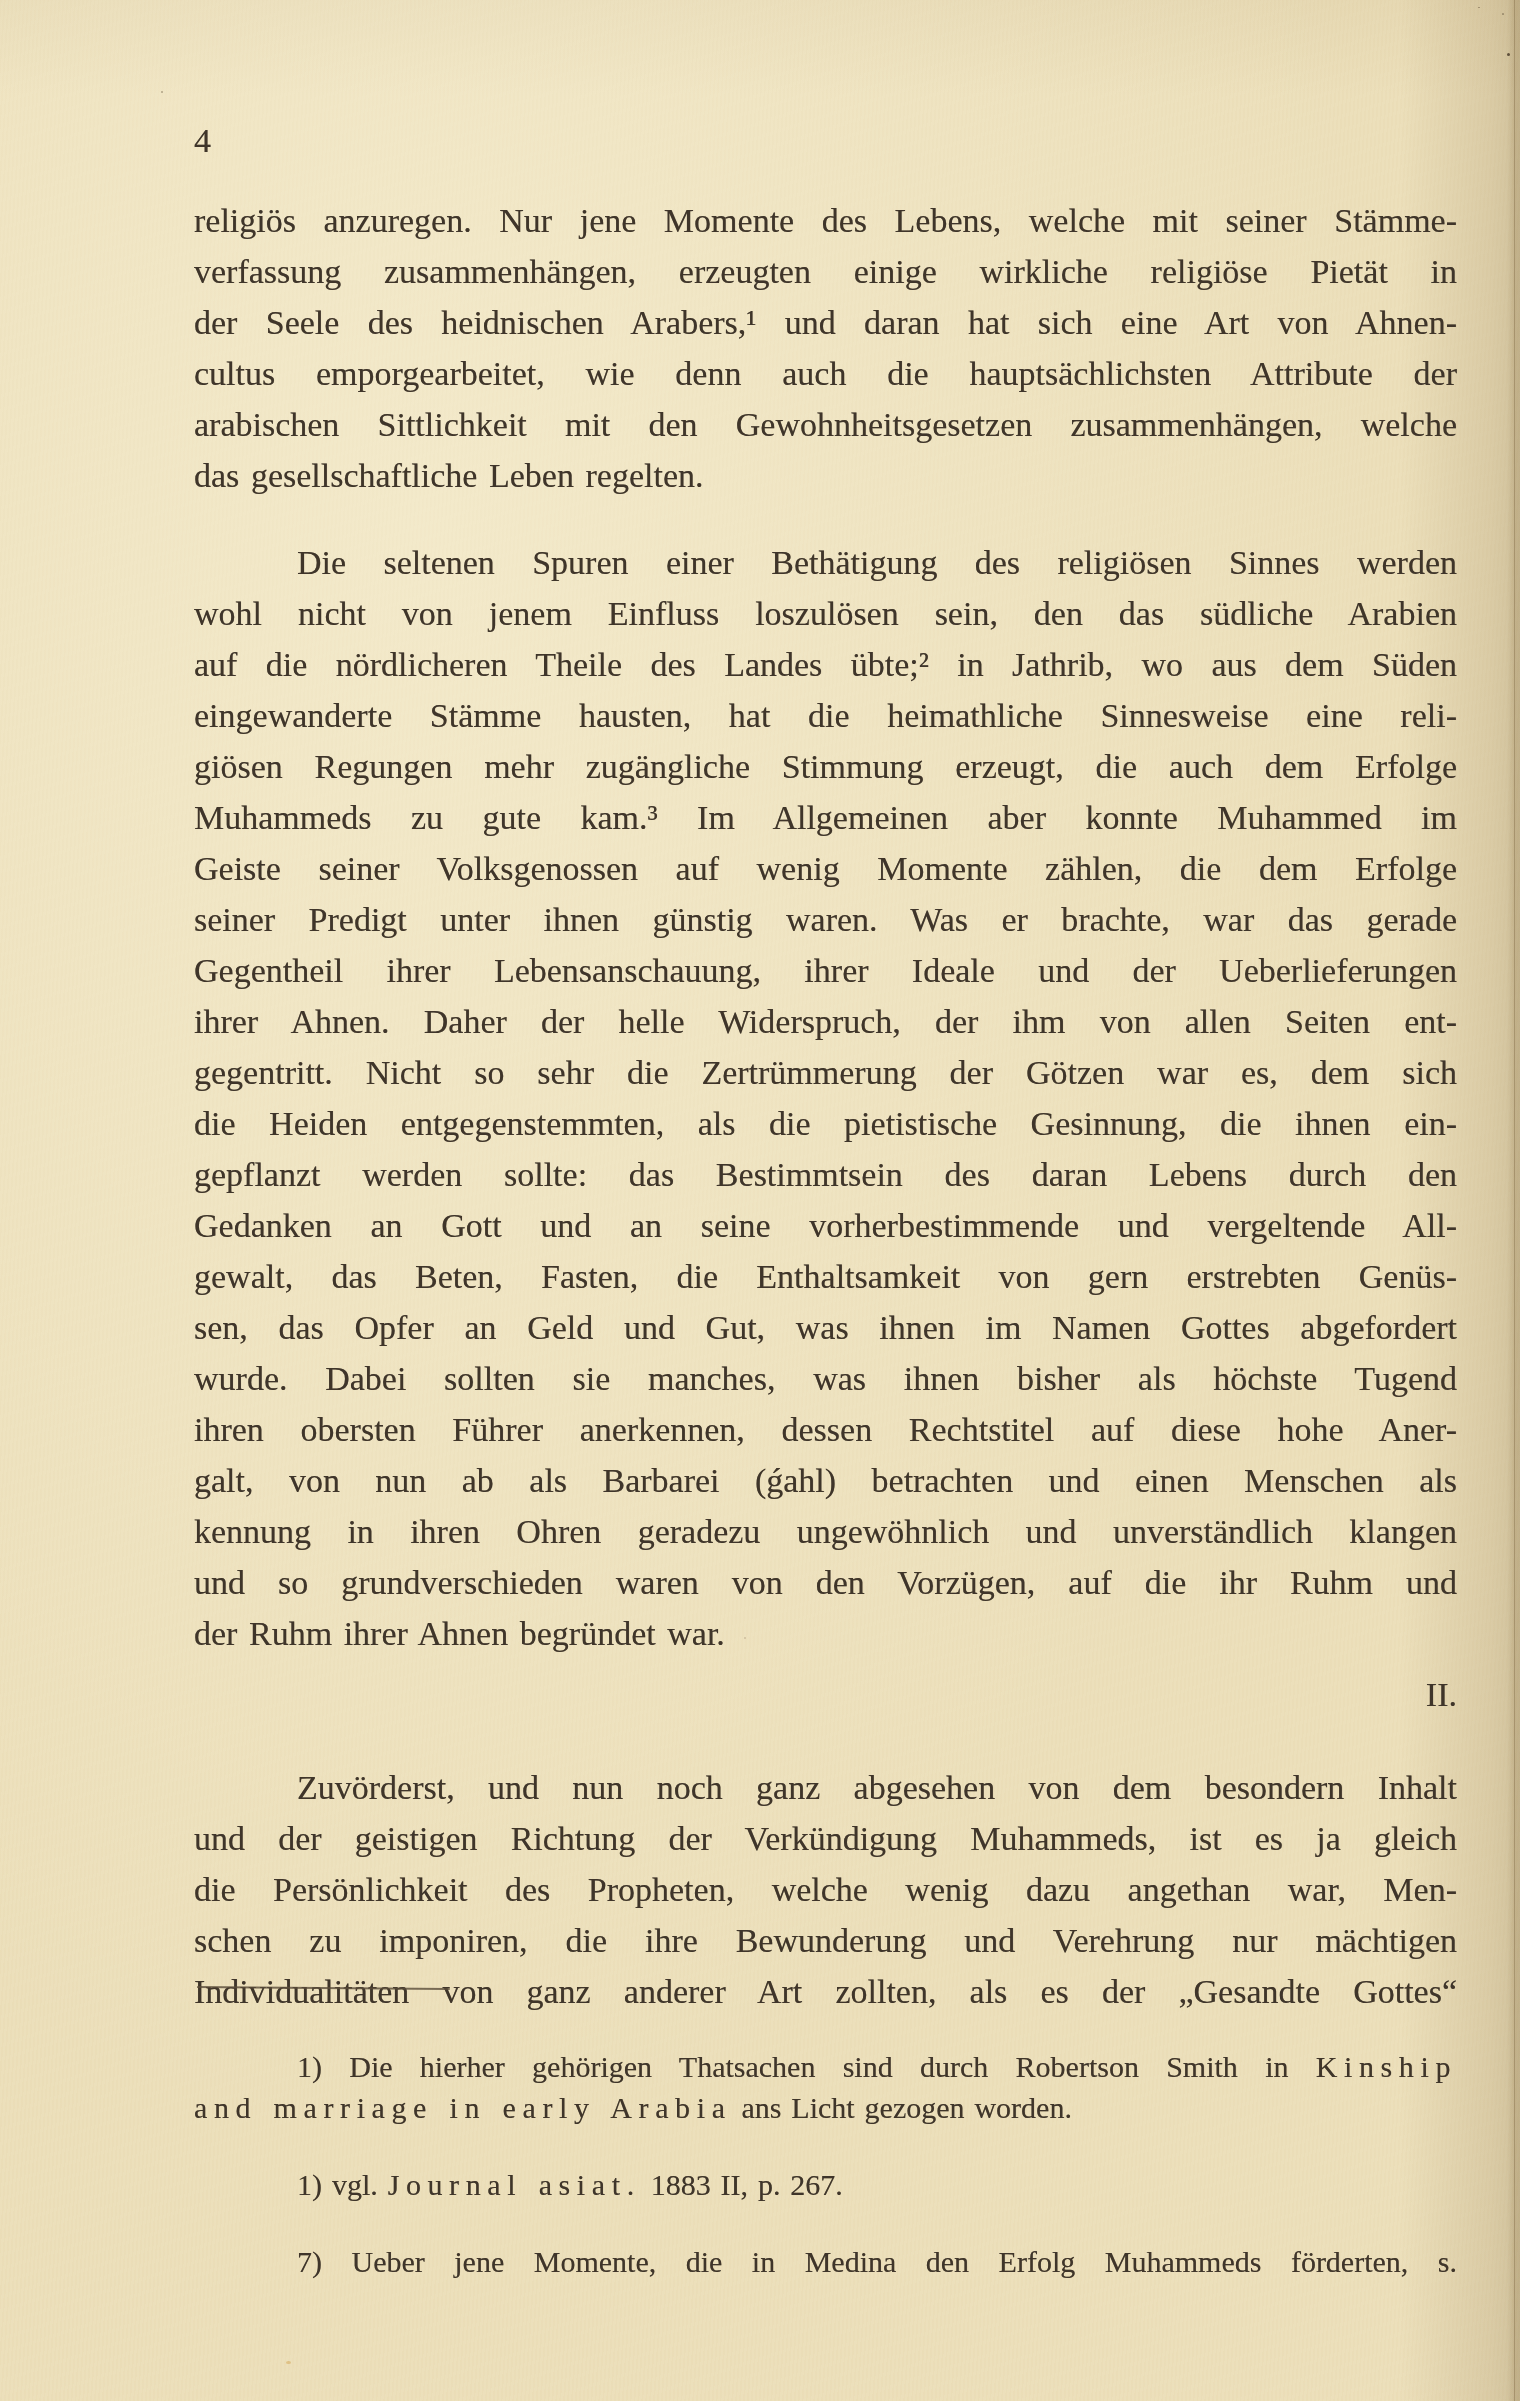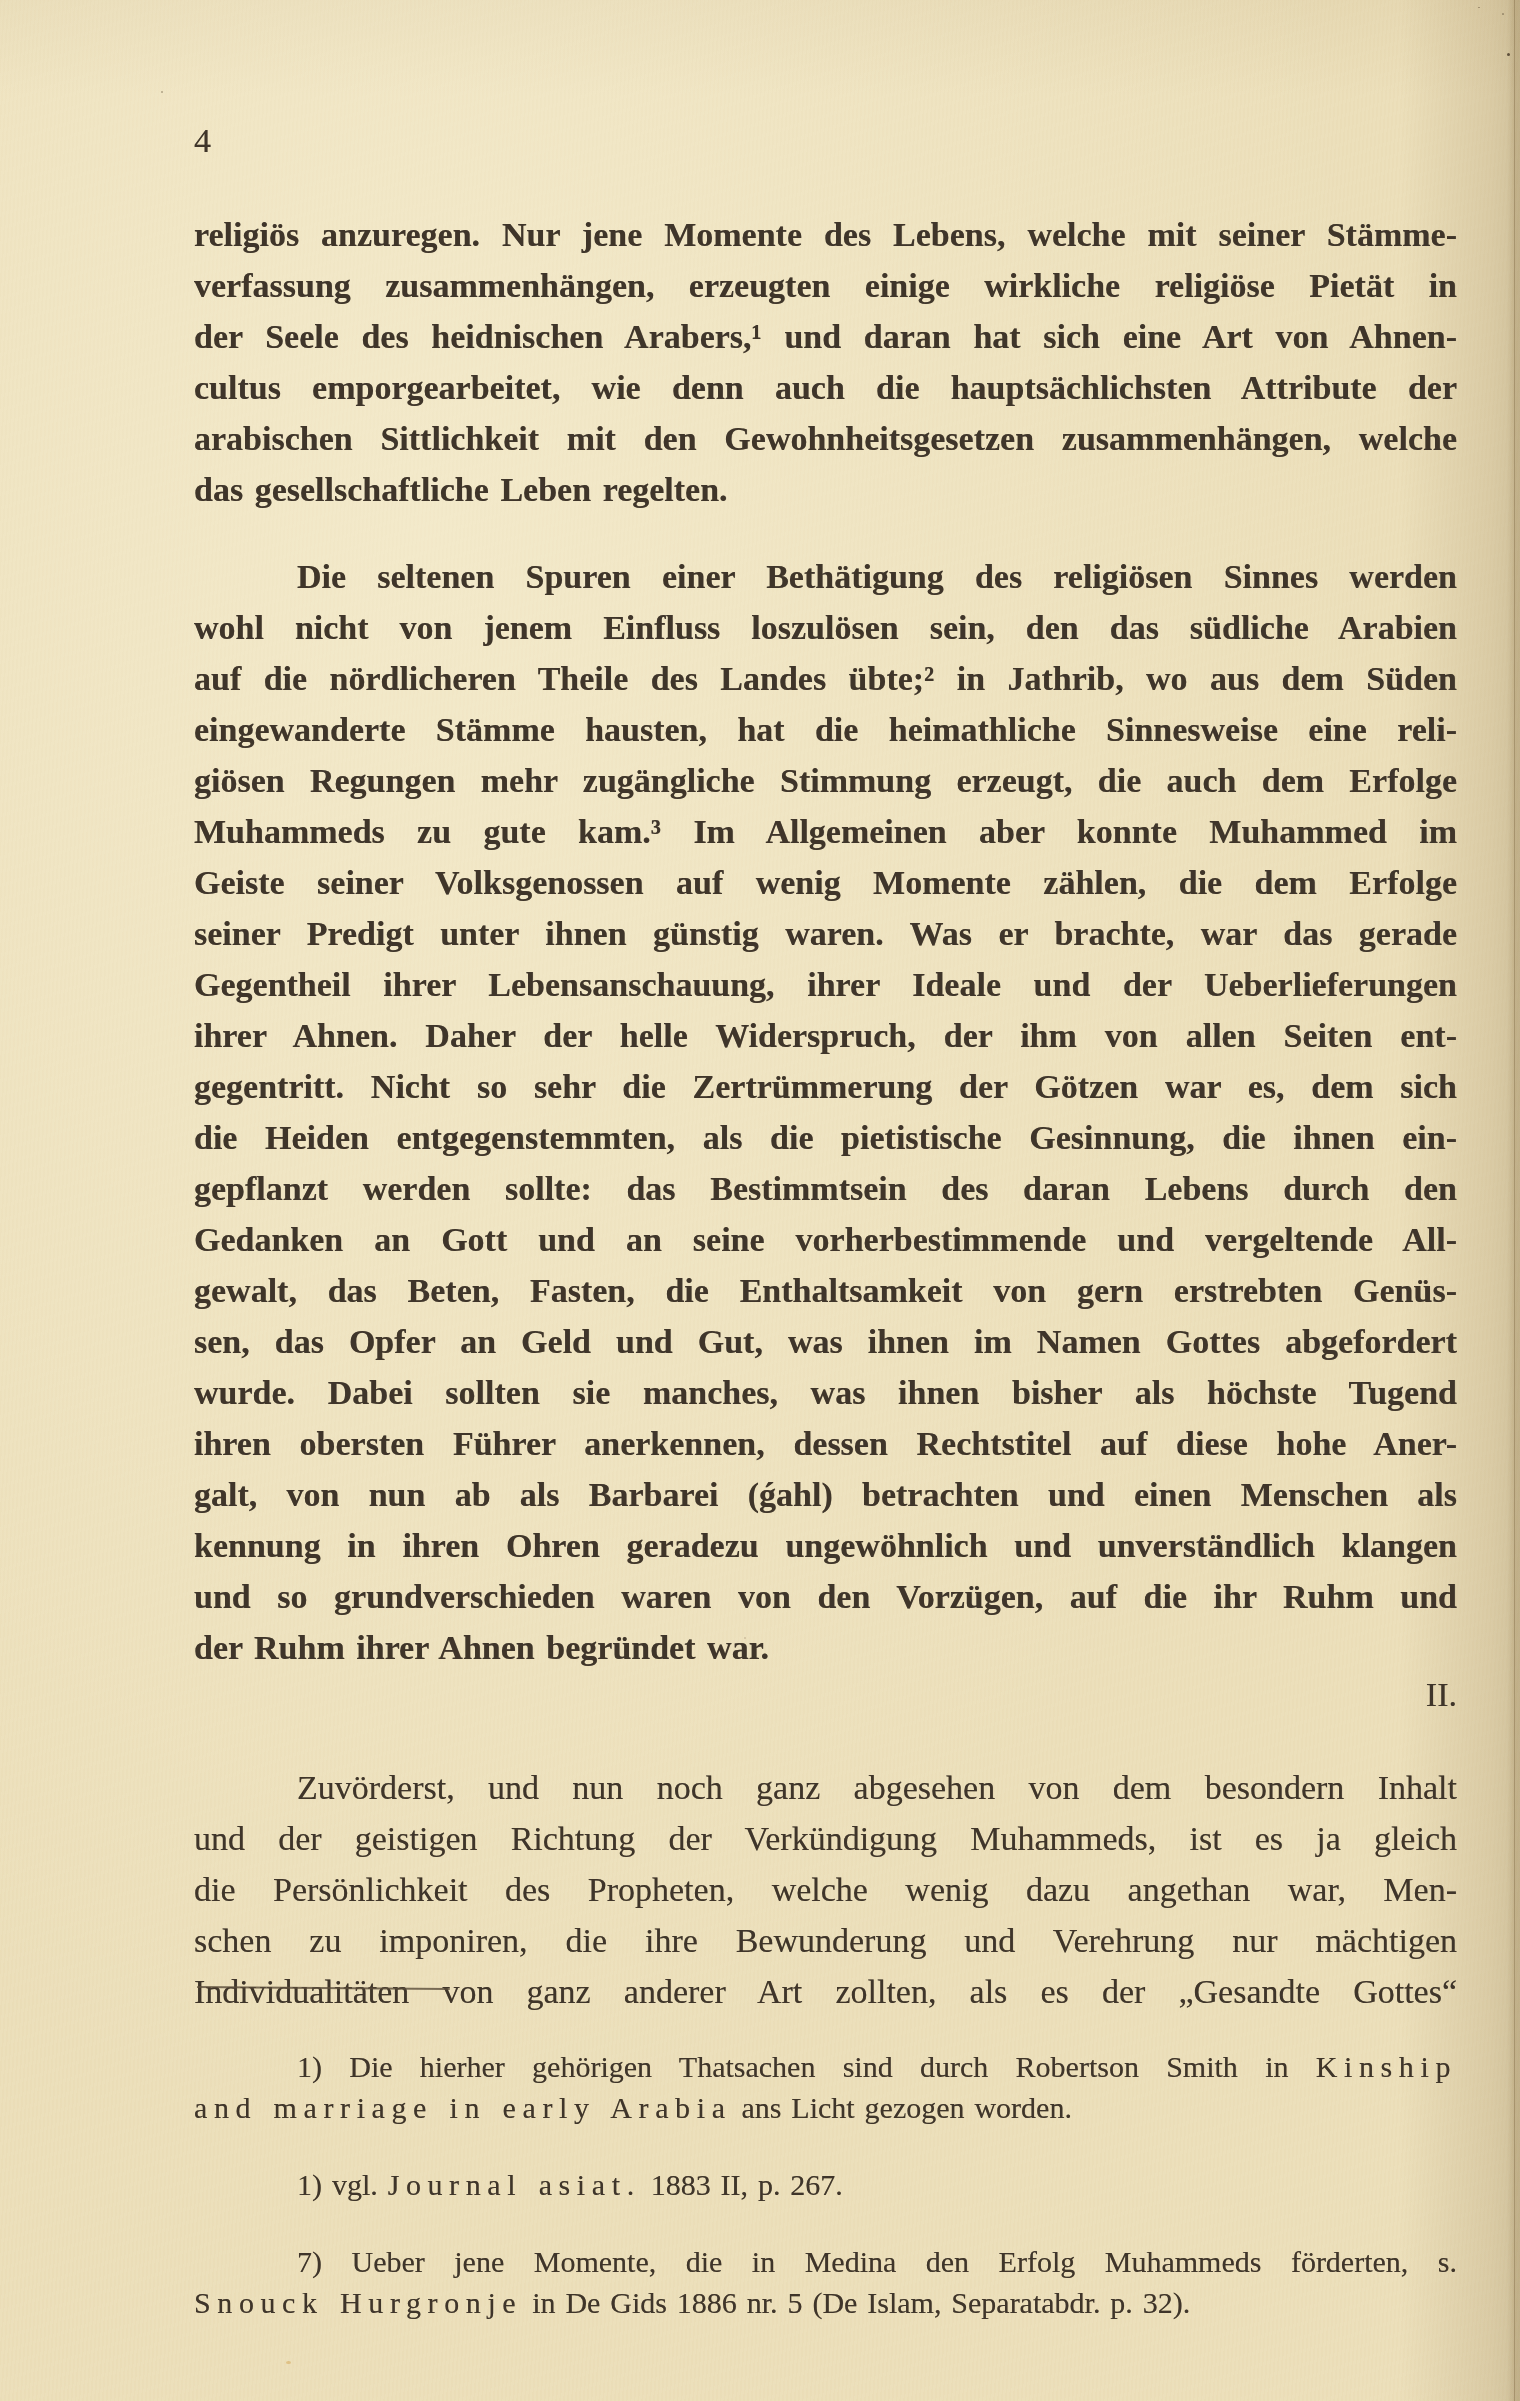--- a/index.html
+++ b/index.html
@@ -19,21 +19,21 @@
   }
   .pagenum {
     position:absolute; left:194px; top:124px;
     font-size:34px; line-height:1;
   }
   .textblock {
     position:absolute; left:194px; width:1263px;
     font-size:34px;
     word-spacing:0.09em;
   }
-  #textblock-main { top:209px;font-weight:bold; }
+  #textblock-main { top:195px; }
   #textblock-2 { top:1726px; }
   .line { height:51px; line-height:51px; overflow:hidden; }
   .just { text-align:justify; text-align-last:justify; text-justify:inter-word; }
   .ind  { text-indent:103px;margin-top:36px; }
   .heading {
     position:absolute; left:194px; top:1669px; width:1263px;
     text-align:right; font-size:34px; line-height:51px;
   }
   .fnrule {
     position:absolute; left:197px; top:1987px; width:253px; height:2.2px;
@@ -114,21 +114,20 @@
       <div class="line just">Individualitäten von ganz anderer Art zollten, als es der „Gesandte Gottes“</div>
     </div>
 
   <div class="fnrule"></div>
 
   <div id="footnotes">
       <div class="line just ind"><span class="">1) Die hierher gehörigen Thatsachen sind durch Robertson Smith in </span><span class="sperr">Kinship</span></div>
       <div class="line"><span class="sperr">and marriage in early Arabia</span><span class=""> ans Licht gezogen worden.</span></div>
       <div class="line ind"><span class="">1) vgl. </span><span class="sperr">Journal asiat.</span><span class=""> 1883 II, p. 267.</span></div>
       <div class="line just ind"><span class="">7) Ueber jene Momente, die in Medina den Erfolg Muhammeds förderten, s.</span></div>
-      <div class="line"><span class="sperr">Snouck Hurgronje</span><span class=""> in De Gids 1886 nr. 5 (De Islam, Separatabdr. p. 32).</span></div>
     </div>
 
   <div class="edge-band"></div>
   <div class="edge-line"></div>
   <div class="speck speck-a"></div>
   <div class="speck speck-b"></div>
   <div class="speck speck-c"></div>
   <div class="speck speck-d"></div>
   <div class="speck speck-e"></div>
   <div class="speck speck-f"></div>

